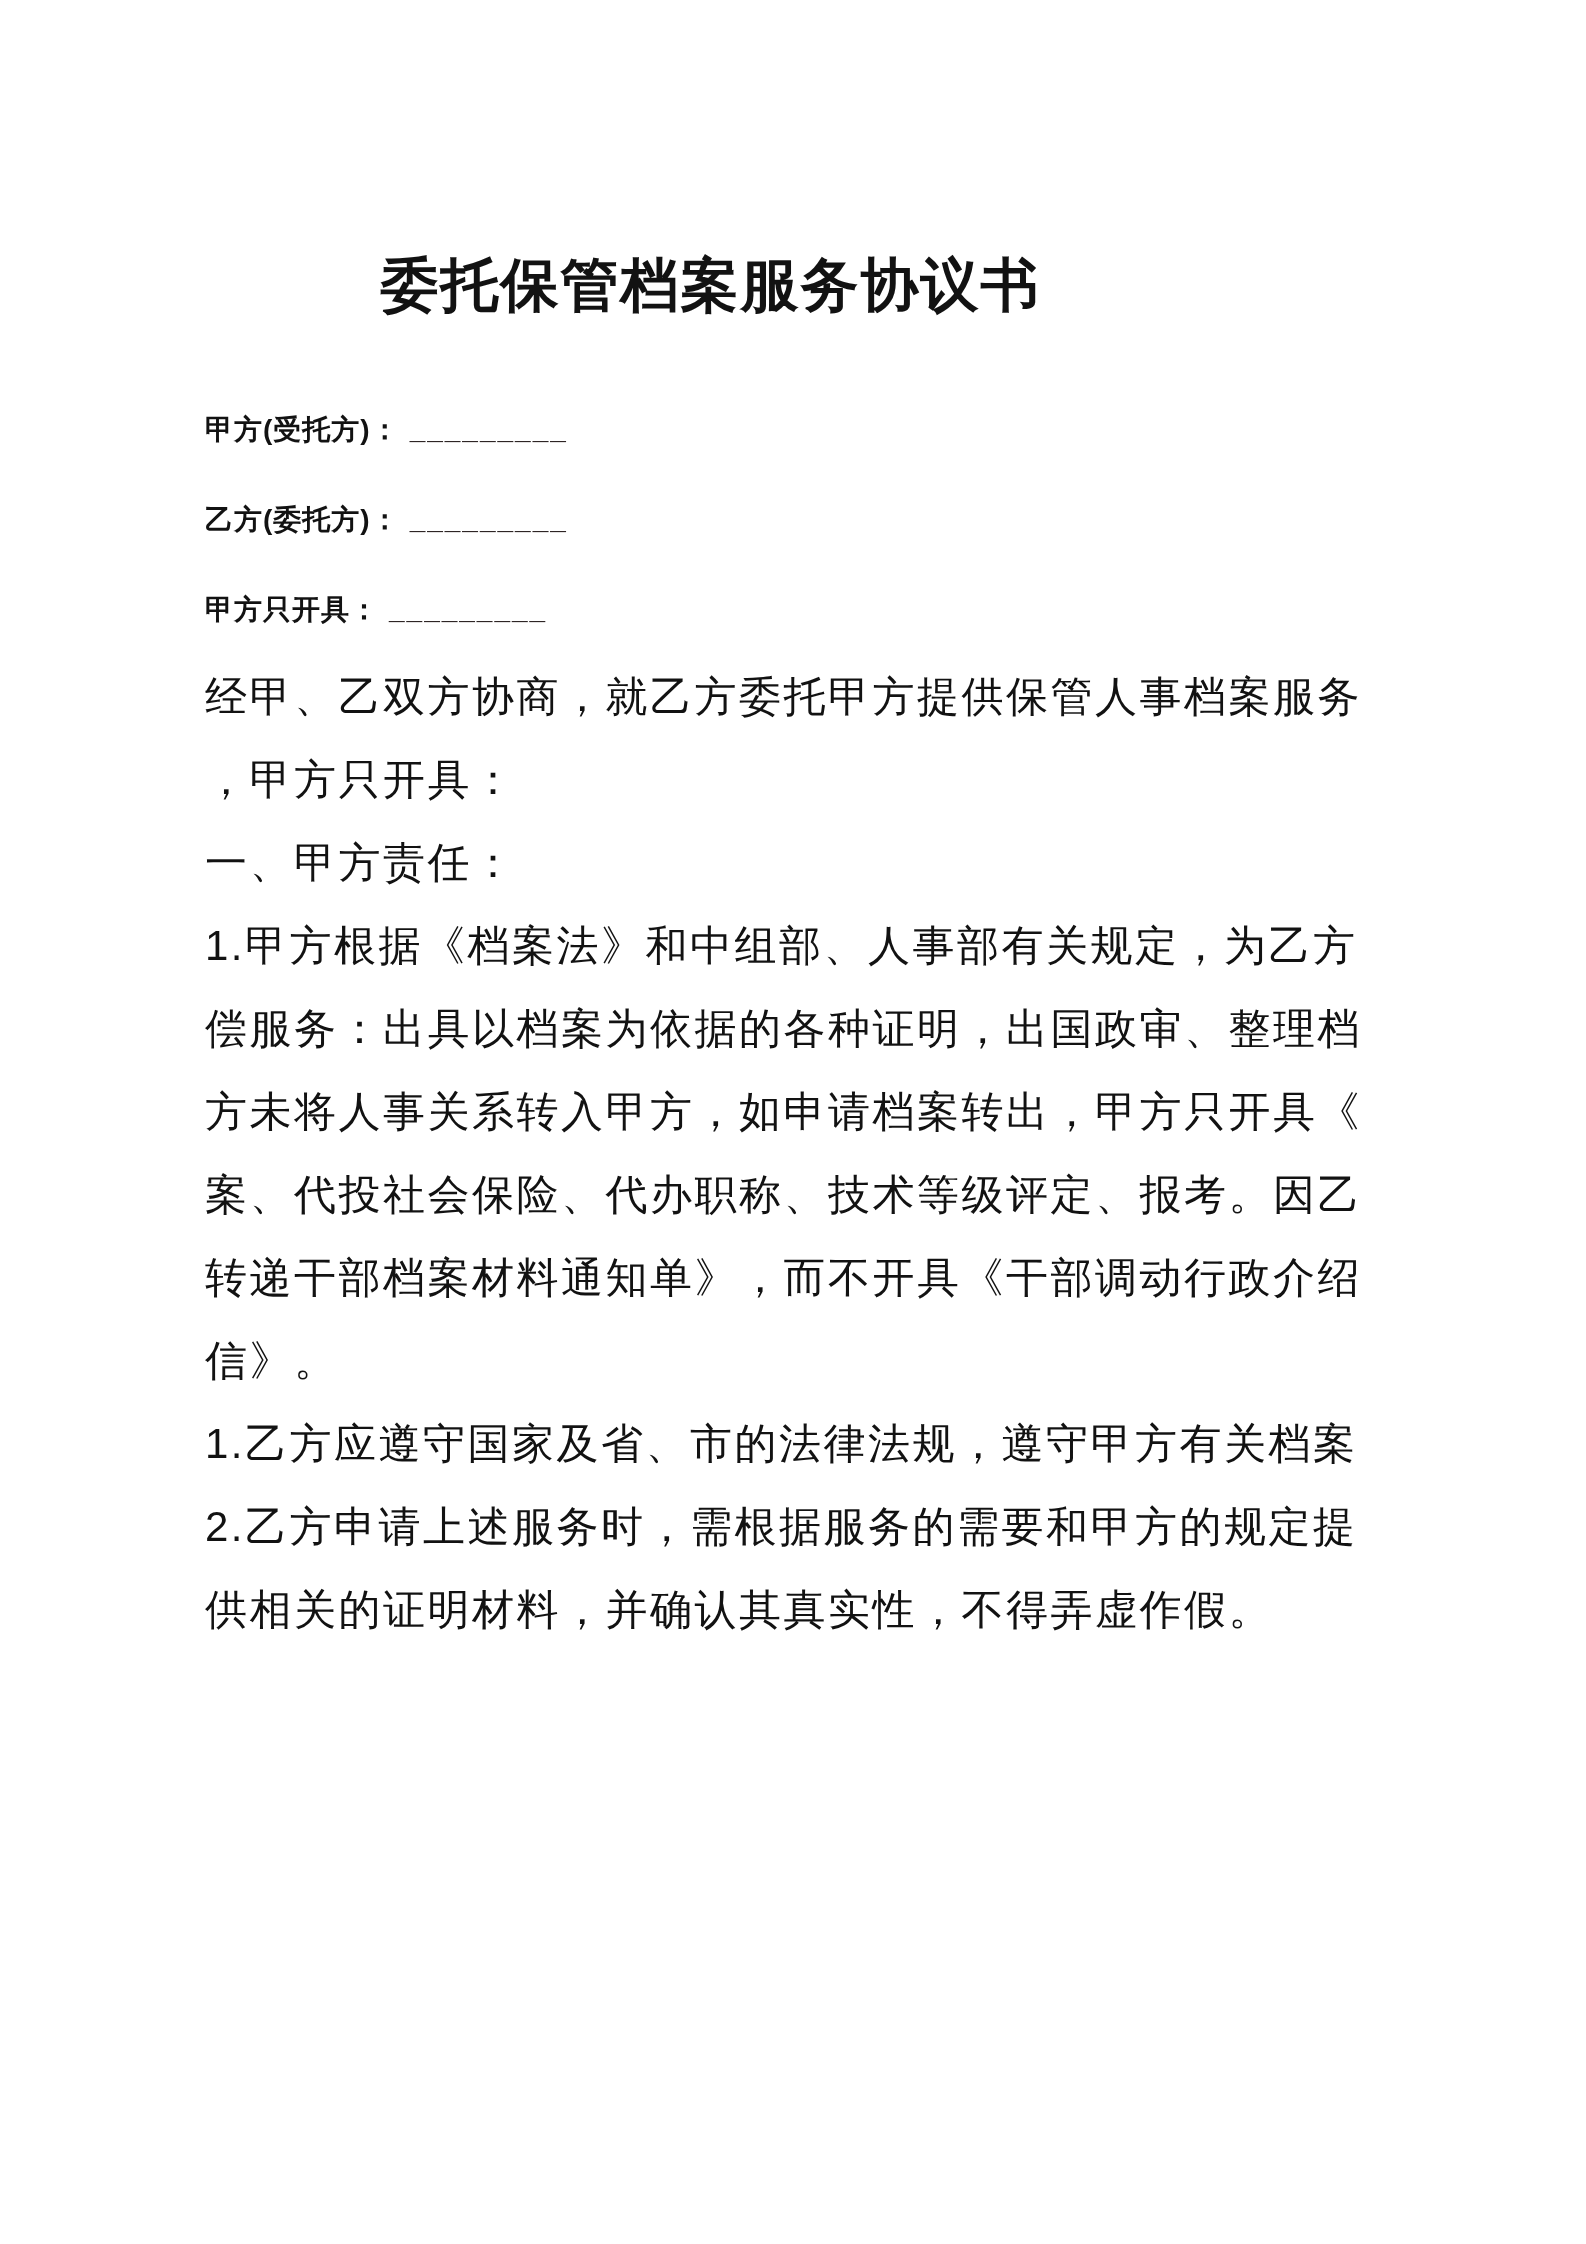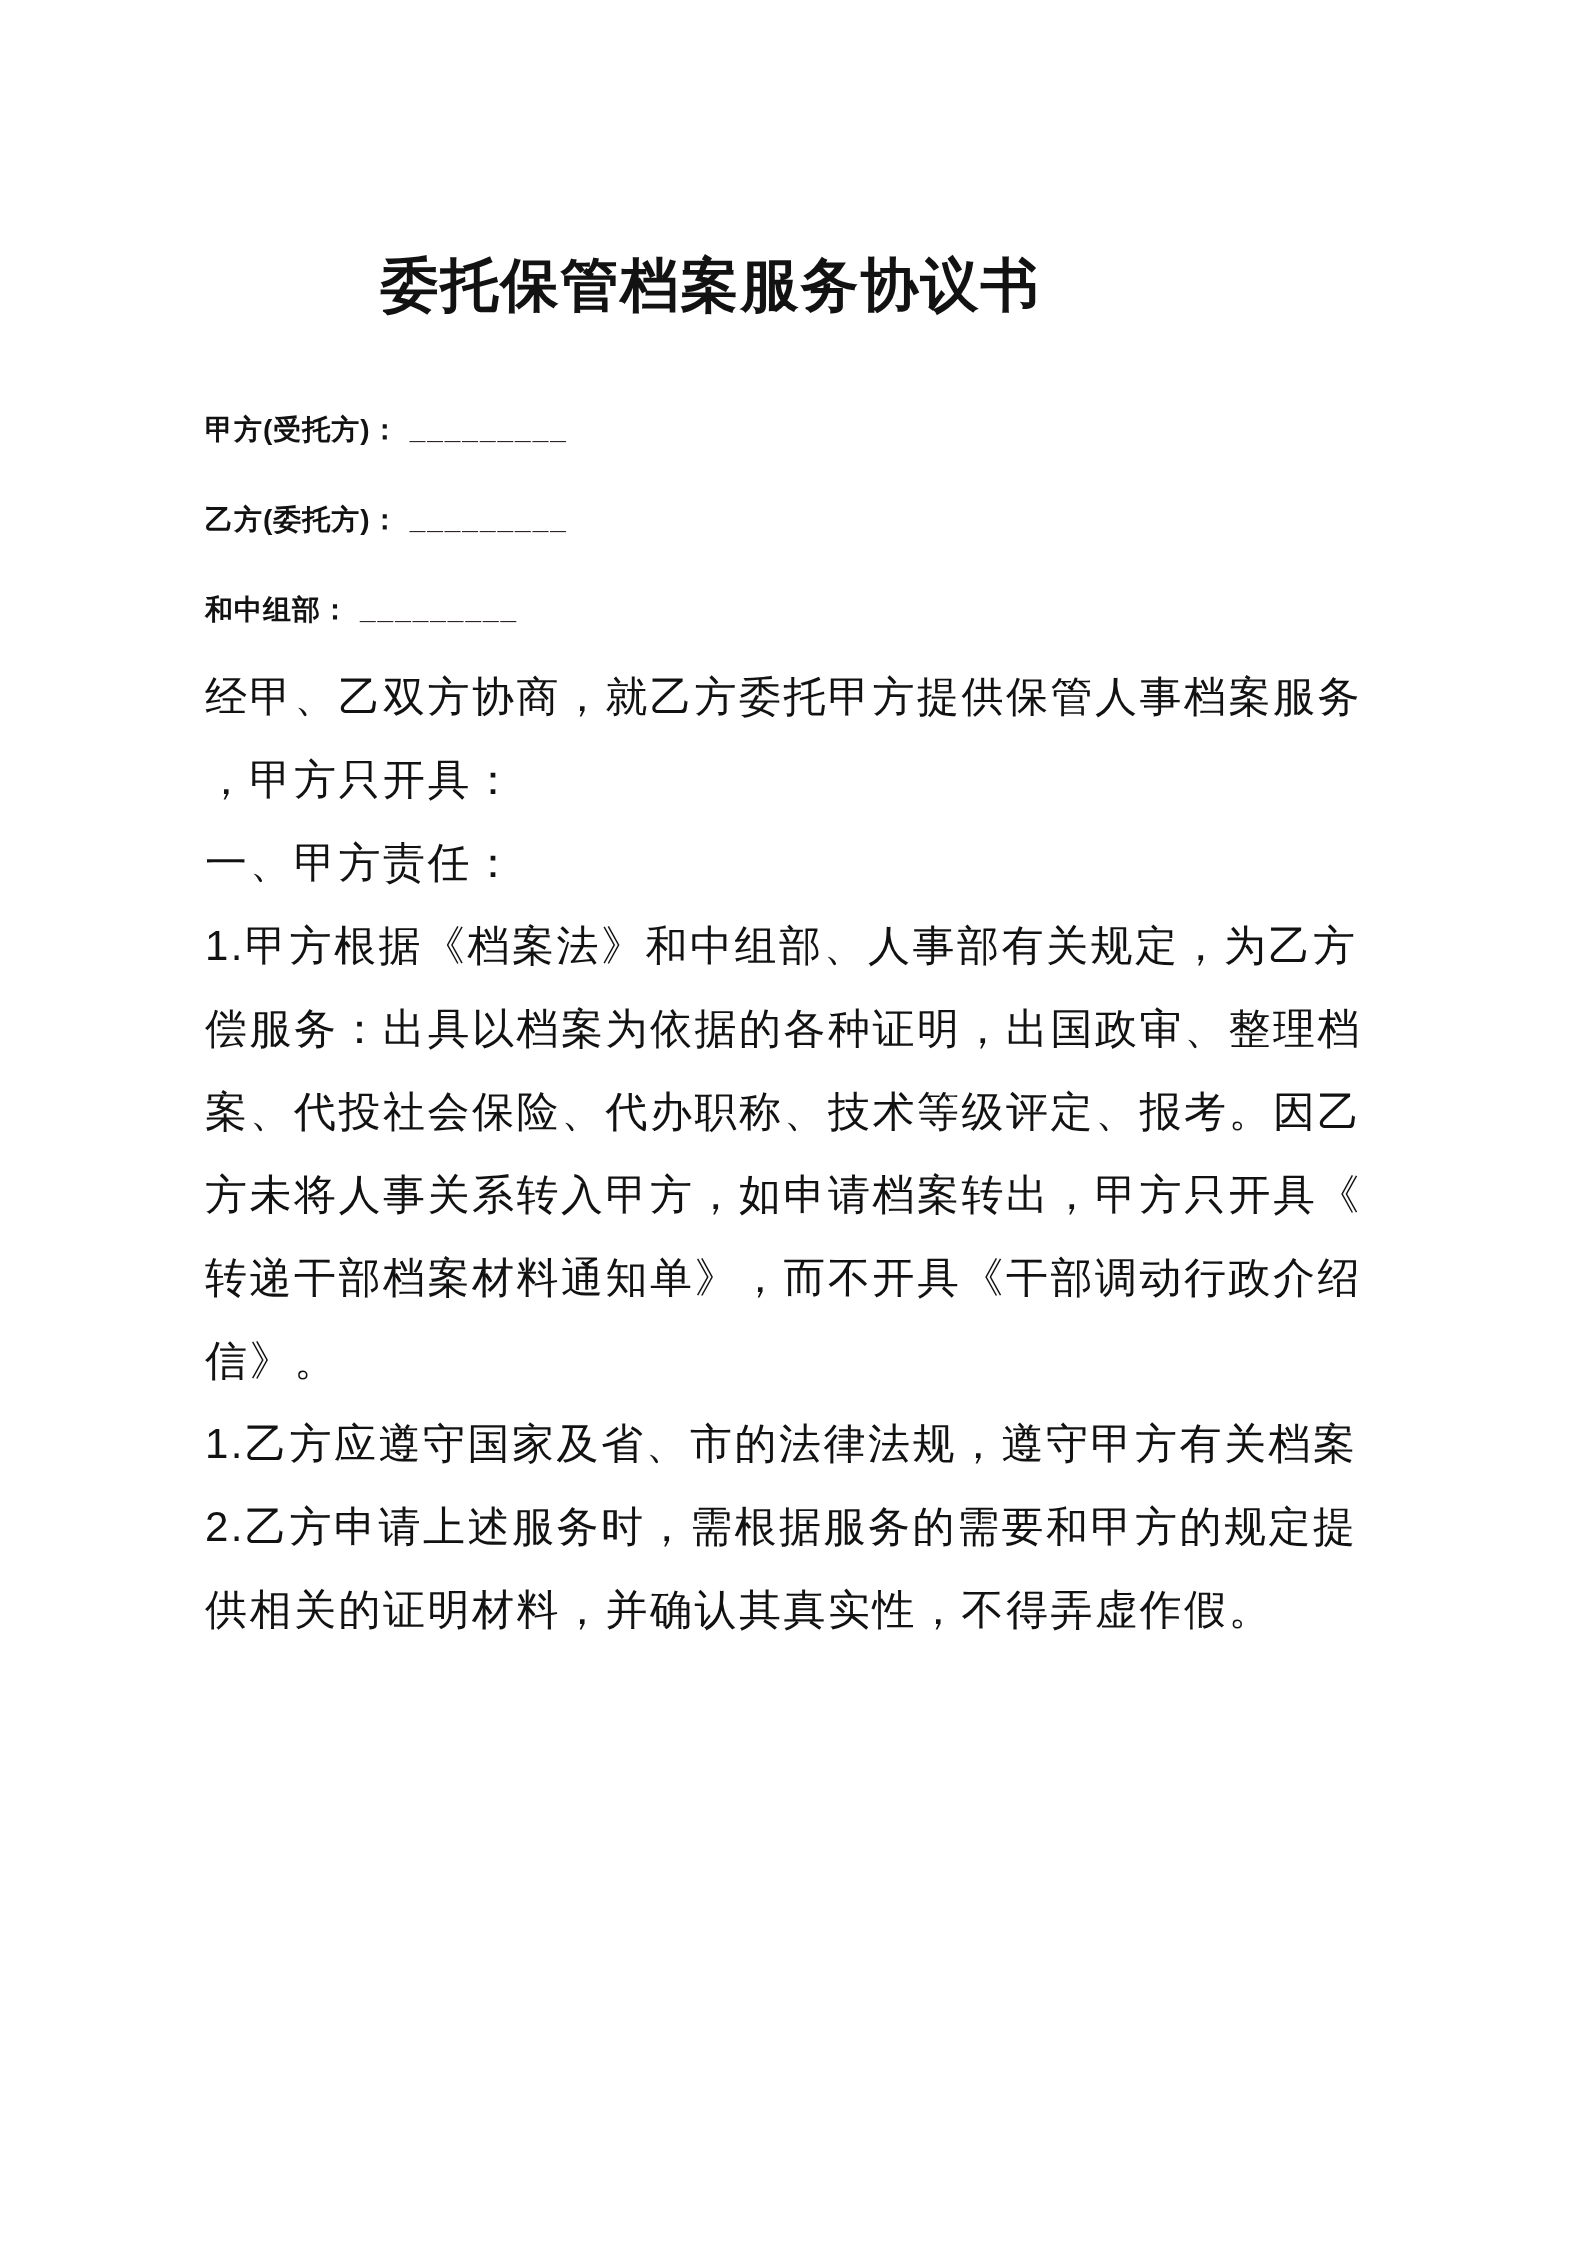--- a/index.html
+++ b/index.html
@@ -66,32 +66,32 @@
     <div class="doc-title">委托保管档案服务协议书</div>
 
     <div class="fields">
       <div class="field-row">
         <span class="field-label">甲方(受托方)：</span><span class="field-blank">_________</span>
       </div>
       <div class="field-row">
         <span class="field-label">乙方(委托方)：</span><span class="field-blank">_________</span>
       </div>
       <div class="field-row">
-        <span class="field-label">和中组部：</span><span class="field-blank">_________</span>
+        <span class="field-label">甲方只开具：</span><span class="field-blank">_________</span>
       </div>
     </div>
 
     <div class="body-lines">
       <div class="body-line">经甲、乙双方协商，就乙方委托甲方提供保管人事档案服务</div>
       <div class="body-line">，甲方只开具：</div>
       <div class="body-line">一、甲方责任：</div>
       <div class="body-line">1.甲方根据《档案法》和中组部、人事部有关规定，为乙方</div>
       <div class="body-line">偿服务：出具以档案为依据的各种证明，出国政审、整理档</div>
+      <div class="body-line">方未将人事关系转入甲方，如申请档案转出，甲方只开具《</div>
       <div class="body-line">案、代投社会保险、代办职称、技术等级评定、报考。因乙</div>
-      <div class="body-line">方未将人事关系转入甲方，如申请档案转出，甲方只开具《</div>
       <div class="body-line">转递干部档案材料通知单》，而不开具《干部调动行政介绍</div>
       <div class="body-line">信》。</div>
       <div class="body-line">1.乙方应遵守国家及省、市的法律法规，遵守甲方有关档案</div>
       <div class="body-line">2.乙方申请上述服务时，需根据服务的需要和甲方的规定提</div>
       <div class="body-line">供相关的证明材料，并确认其真实性，不得弄虚作假。</div>
     </div>
 
   </div>
 </div>
 

